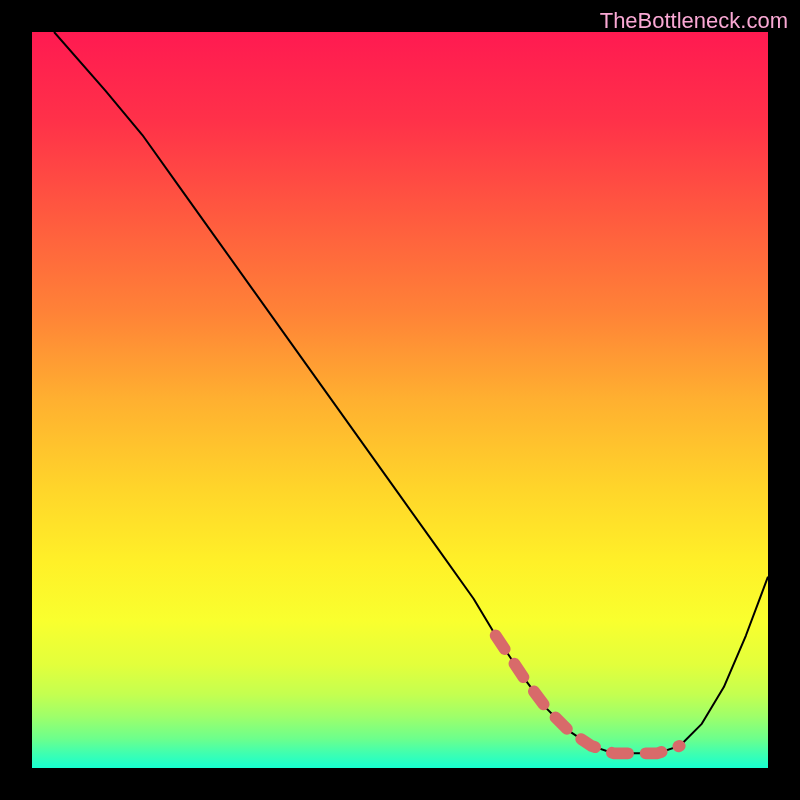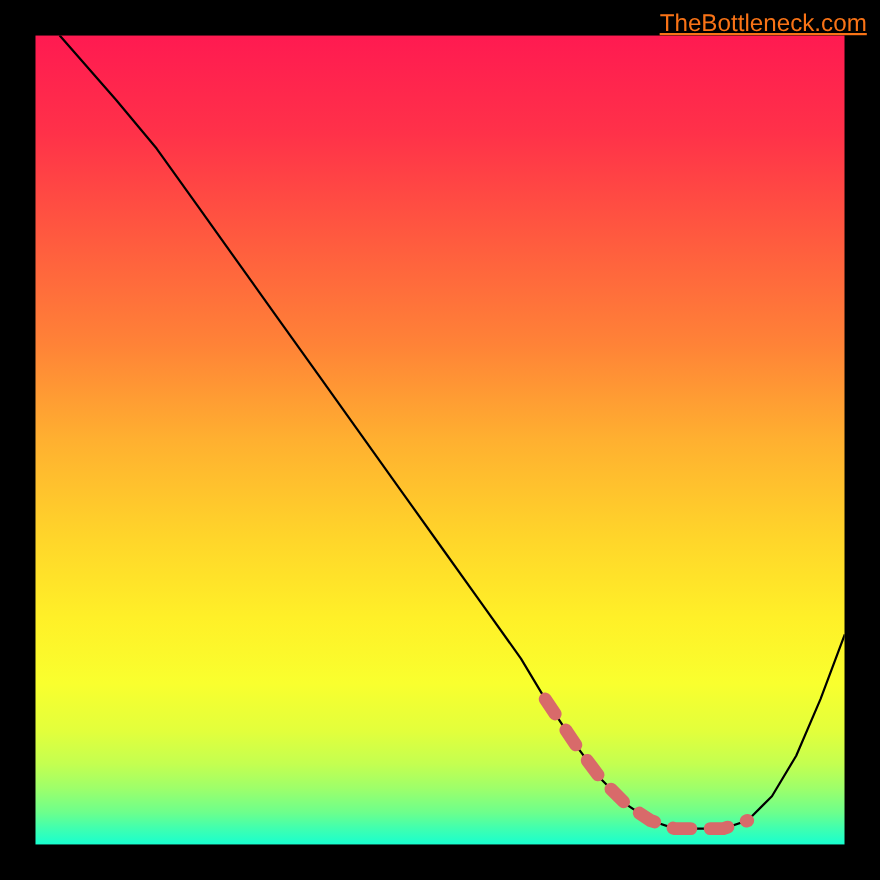--- a/index.html
+++ b/index.html
@@ -7,25 +7,24 @@
     width: 800px;
     height: 800px;
     background: #000;
     position: relative;
     font-family: Arial, sans-serif;
   }
   .watermark {
     position: absolute;
     top: 8px;
     right: 12px;
-    color: #f97316;
+    color: #f9a8d4;
     font-size: 22px;
     font-weight: 500;
     z-index: 10;
-    text-decoration: underline;
   }
   .plot-area {
     position: absolute;
     left: 32px;
     top: 32px;
     width: 736px;
     height: 736px;
     overflow: hidden;
   }
   .gradient-bg {

